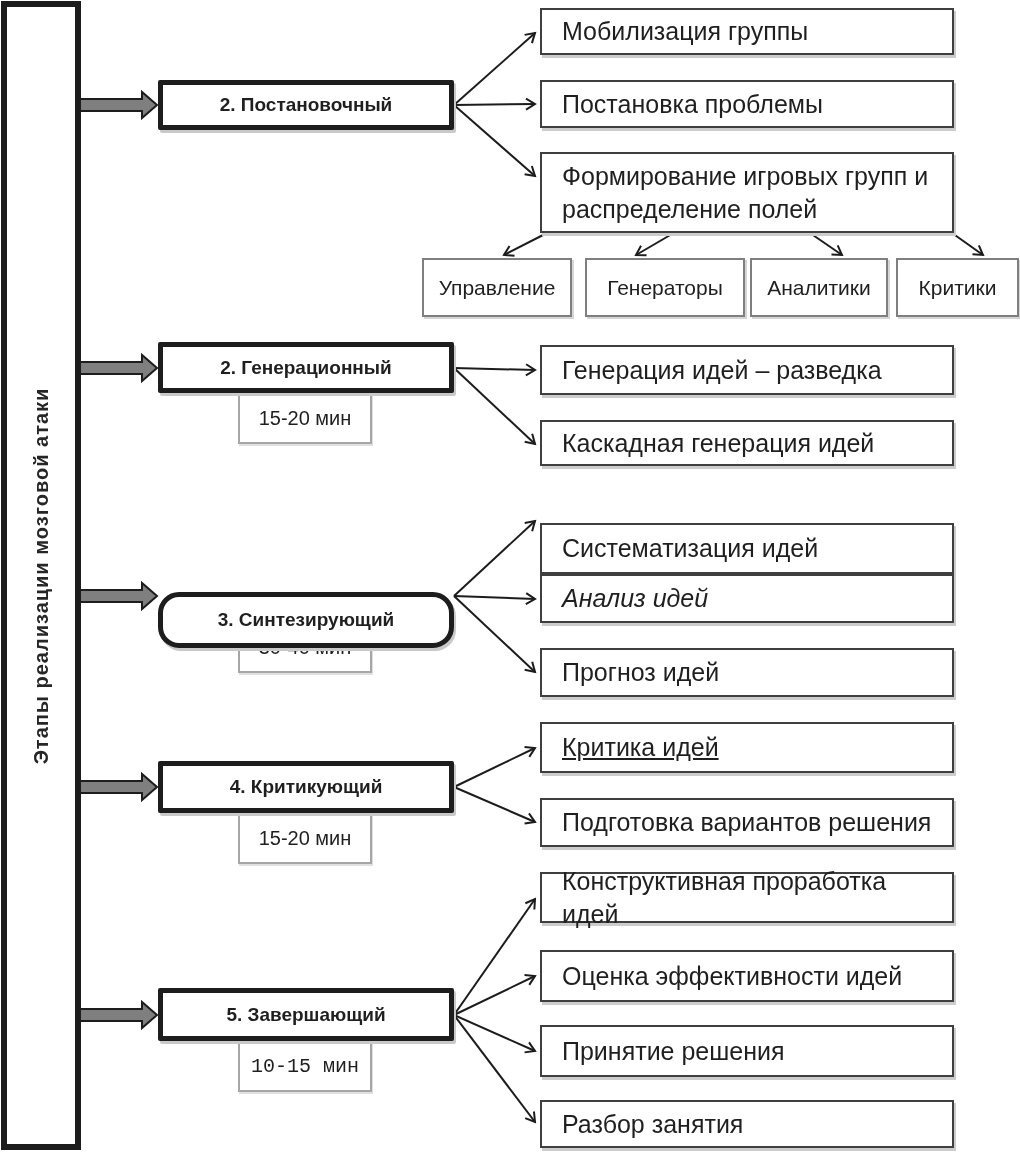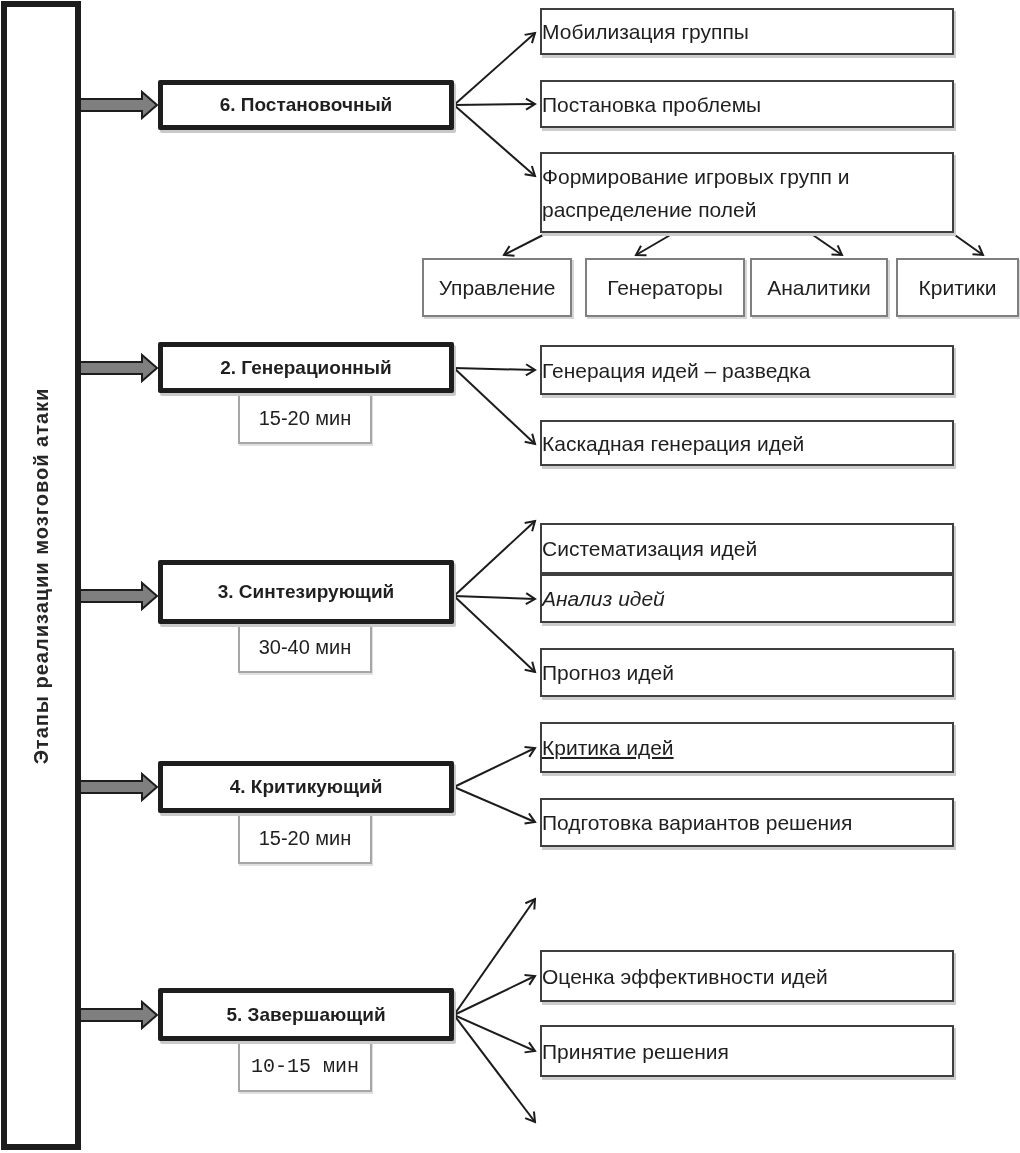--- a/index.html
+++ b/index.html
@@ -20,21 +20,21 @@
     left:158px;width:296px;border:5px solid #1d1d1d;border-radius:2px;
     justify-content:center;font-weight:bold;font-size:19px;
     box-shadow:2px 3px 0 #c9c9c9;z-index:3;
   }
   .timebox{
     left:238px;width:134px;height:52px;border:2px solid #a6a6a6;
     justify-content:center;font-size:20px;box-shadow:1px 2px 0 #e0e0e0;z-index:2;
   }
   .outbox{
     left:540px;width:414px;border:2px solid #3f3f3f;
-    padding-left:0;padding-right:10px;font-size:21px;line-height:33px;
+    padding-left:20px;padding-right:10px;font-size:25px;line-height:33px;
     box-shadow:2px 3px 0 #cccccc;
   }
   .rolebox{
     top:258px;height:59px;border:2px solid #7f7f7f;
     justify-content:center;font-size:21px;box-shadow:2px 2px 0 #d6d6d6;
   }
 </style>
 </head>
 <body>
 
@@ -81,23 +81,23 @@
       <line x1="672" y1="234" x2="636" y2="255" marker-end="url(#ah)"></line>
       <line x1="810" y1="233" x2="842" y2="255" marker-end="url(#ah)"></line>
       <line x1="952" y1="233" x2="983" y2="255" marker-end="url(#ah)"></line>
     </g>
   </svg>
 
   <div class="box sidebar">
     <span class="vlabel">Этапы реализации мозговой атаки</span>
   </div>
 
-  <div class="box stagebox" style="top:80px;height:50px;">6. Постановочный</div>
+  <div class="box stagebox" style="top:80px;height:50px;">2. Постановочный</div>
   <div class="box stagebox" style="top:342px;height:51px;">2. Генерационный</div>
-  <div class="box stagebox" style="top:560px;height:64px;">3. Синтезирующий</div>
+  <div class="box stagebox" style="top:592px;height:56px;border-radius:21px;">3. Синтезирующий</div>
   <div class="box stagebox" style="top:761px;height:52px;">4. Критикующий</div>
   <div class="box stagebox" style="top:988px;height:53px;">5. Завершающий</div>
 
   <div class="box timebox" style="top:392px;">15-20 мин</div>
   <div class="box timebox" style="top:621px;">30-40 мин</div>
   <div class="box timebox" style="top:812px;">15-20 мин</div>
   <div class="box timebox" style="top:1040px;font-family:Liberation Mono, monospace;">10-15 мин</div>
 
   <div class="box outbox" style="top:8px;height:47px;">Мобилизация группы</div>
   <div class="box outbox" style="top:80px;height:48px;">Постановка проблемы</div>
@@ -111,16 +111,18 @@
   <div class="box outbox" style="top:345px;height:50px;">Генерация идей – разведка</div>
   <div class="box outbox" style="top:420px;height:46px;text-align:center;">Каскадная генерация идей</div>
 
   <div class="box outbox" style="top:523px;height:51px;">Систематизация идей</div>
   <div class="box outbox" style="top:574px;height:49px;font-style:italic;">Анализ идей</div>
   <div class="box outbox" style="top:648px;height:49px;">Прогноз идей</div>
 
   <div class="box outbox" style="top:722px;height:51px;text-decoration:underline;">Критика идей</div>
   <div class="box outbox" style="top:798px;height:49px;">Подготовка вариантов решения</div>
 
+  <div class="box outbox" style="top:872px;height:51px;">Конструктивная проработка идей</div>
   <div class="box outbox" style="top:950px;height:52px;">Оценка эффективности идей</div>
   <div class="box outbox" style="top:1025px;height:52px;">Принятие решения</div>
+  <div class="box outbox" style="top:1100px;height:48px;">Разбор занятия</div>
 
 </div>
 
 </body></html>

